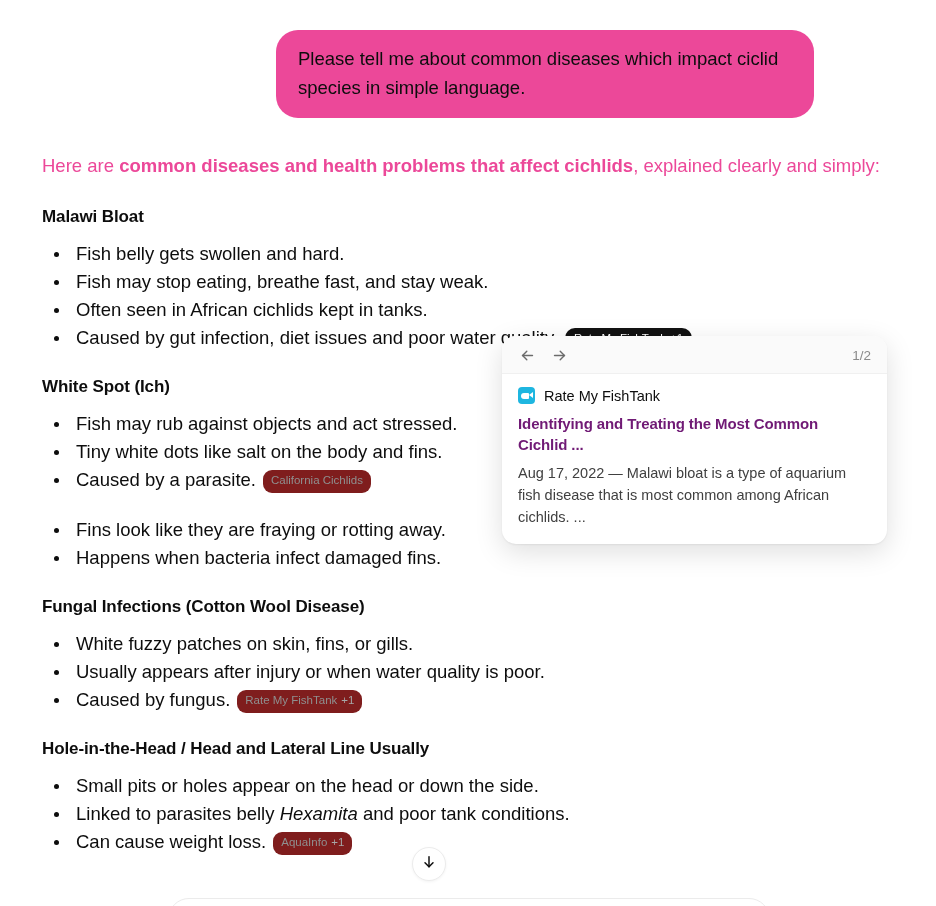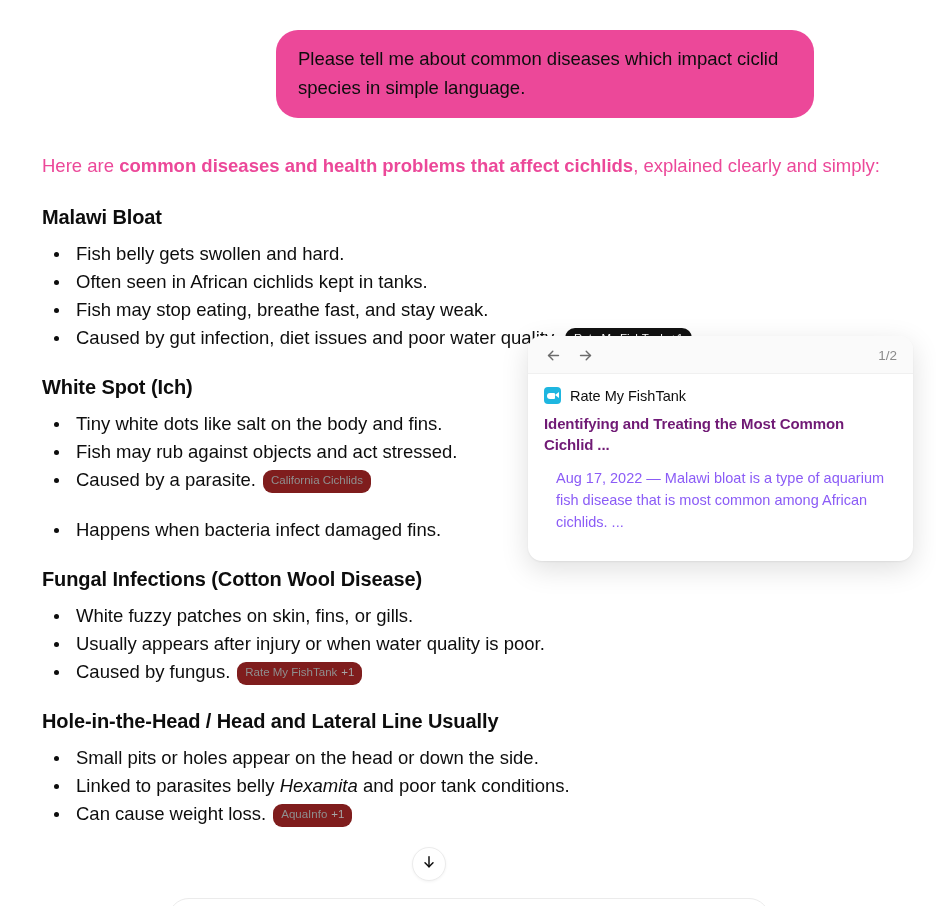--- a/index.html
+++ b/index.html
@@ -44,21 +44,21 @@
   }
   .intro {
     font-size: 18.5px;
     line-height: 28px;
     margin: 0 0 24px 2px;
     color: #ec4899;
   }
   .intro b { font-weight: 700; }
 
   h2.section-heading {
-    font-size: 20px;
+    font-size: 17px;
     line-height: 26px;
     font-weight: 700;
     margin: 0 0 10px 2px;
     letter-spacing: -0.1px;
     color: #0d0d0d;
   }
 
   ul.bullets {
     list-style: none;
     margin: 0 0 22px 0;
@@ -109,21 +109,21 @@
     color: #ffffff;
     border-radius: 10px;
     padding: 5px 9px 6px 9px;
     font-weight: 500;
   }
   .chip.active .plus { color: #e8e8e8; }
 
   
   .source-card {
     position: absolute;
-    left: 528px;
+    left: 502px;
     top: 336px;
     width: 385px;
     background: #ffffff;
     border-radius: 14px;
     box-shadow: 0 1px 2px rgba(0,0,0,0.06),
                 0 8px 28px rgba(0,0,0,0.13);
     overflow: hidden;
   }
   .source-card-header {
     display: flex;
@@ -198,22 +198,22 @@
     font-size: 15px;
     font-weight: 700;
     line-height: 21px;
     margin: 0 0 7px 0;
     color: #701a75;
     letter-spacing: -0.1px;
   }
   .source-snippet {
     font-size: 14.5px;
     line-height: 22px;
-    color: #8b5cf6;
-    margin: 12px;
+    color: #404040;
+    margin: 0;
   }
 
   
   .scroll-btn {
     position: absolute;
     left: 412px;
     top: 847px;
     width: 32px;
     height: 32px;
     border-radius: 50%;
@@ -250,31 +250,32 @@
 <div class="assistant">
 
   <p class="intro">
     <span>Here are </span><b>common diseases and health problems that affect cichlids</b><span>, explained clearly and simply:</span>
   </p>
 
   <div id="sections-root">
       <h2 class="section-heading">Malawi Bloat</h2>
       <ul class="bullets">
         <li><span>Fish belly gets swollen and hard.</span></li>
+        <li><span>Fish may stop eating, breathe fast, and stay weak.</span></li>
         <li><span>Often seen in African cichlids kept in tanks.</span></li>
-        <li><span>Fish may stop eating, breathe fast, and stay weak.</span></li>
         <li><span>Caused by gut infection, diet issues and poor water quality.</span><span class="chip active"><span>Rate My FishTank</span><span class="plus">+1</span></span></li>
       </ul>
       <h2 class="section-heading">White Spot (Ich)</h2>
       <ul class="bullets">
+        <li><span>Fish may rub against objects and act stressed.</span></li>
         <li><span>Tiny white dots like salt on the body and fins.</span></li>
-        <li><span>Fish may rub against objects and act stressed.</span></li>
         <li><span>Caused by a parasite.</span><span class="chip"><span>California Cichlids</span></span></li>
       </ul>
       <ul class="bullets">
+        <li><span>Fins look like they are fraying or rotting away.</span></li>
         <li><span>Happens when bacteria infect damaged fins.</span></li>
       </ul>
       <h2 class="section-heading">Fungal Infections (Cotton Wool Disease)</h2>
       <ul class="bullets">
         <li><span>White fuzzy patches on skin, fins, or gills.</span></li>
         <li><span>Usually appears after injury or when water quality is poor.</span></li>
         <li><span>Caused by fungus.</span><span class="chip"><span>Rate My FishTank</span><span class="plus">+1</span></span></li>
       </ul>
       <h2 class="section-heading">Hole-in-the-Head / Head and Lateral Line Usually</h2>
       <ul class="bullets">

